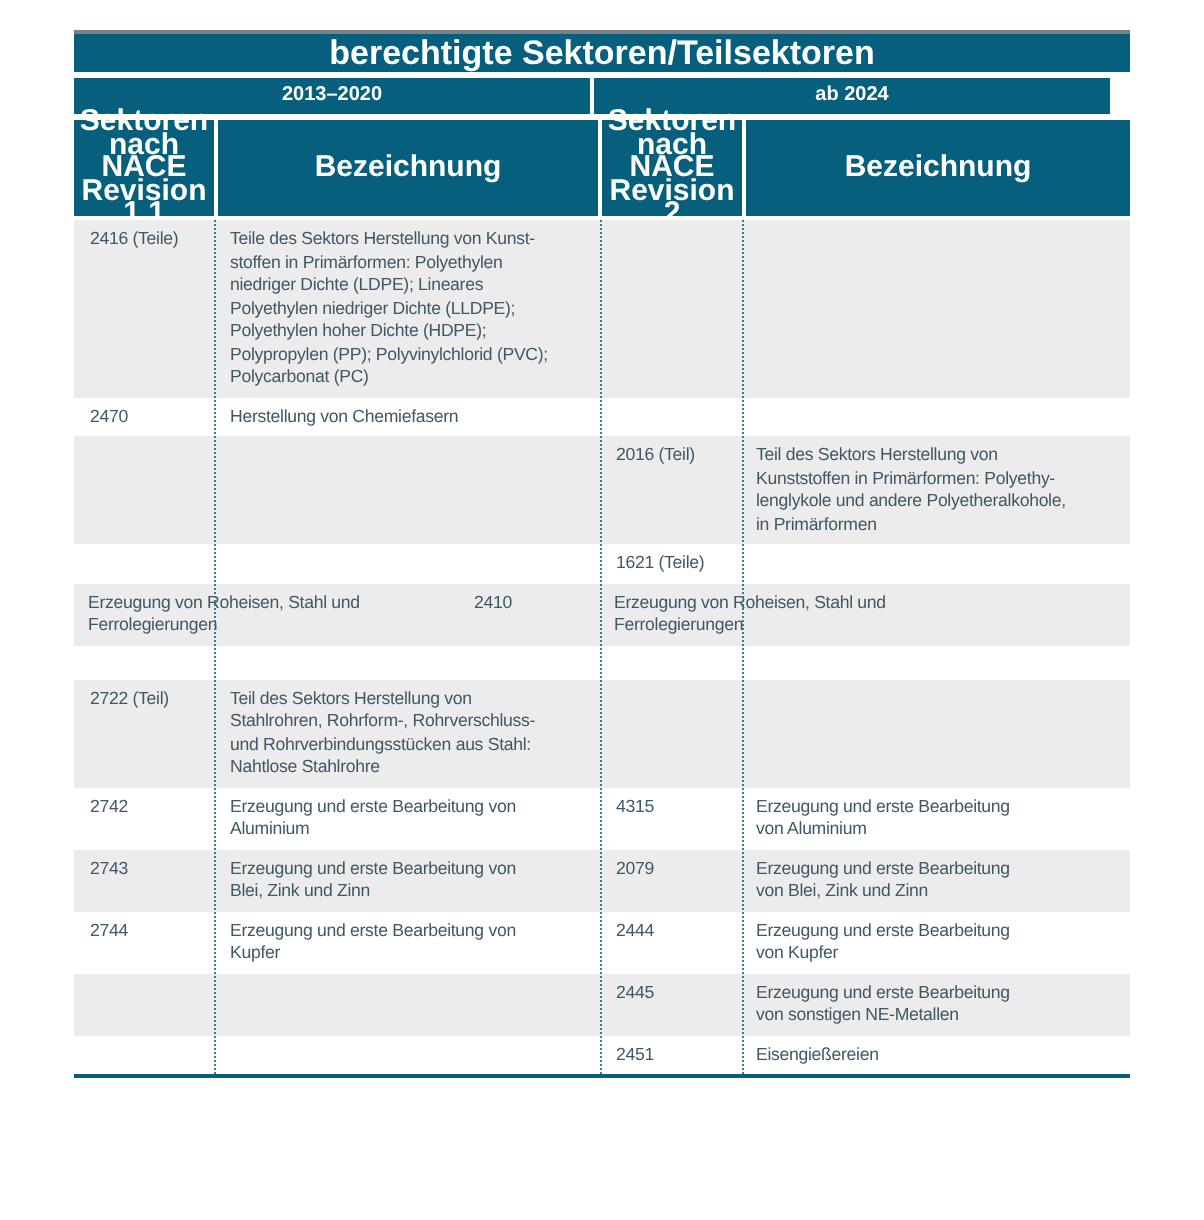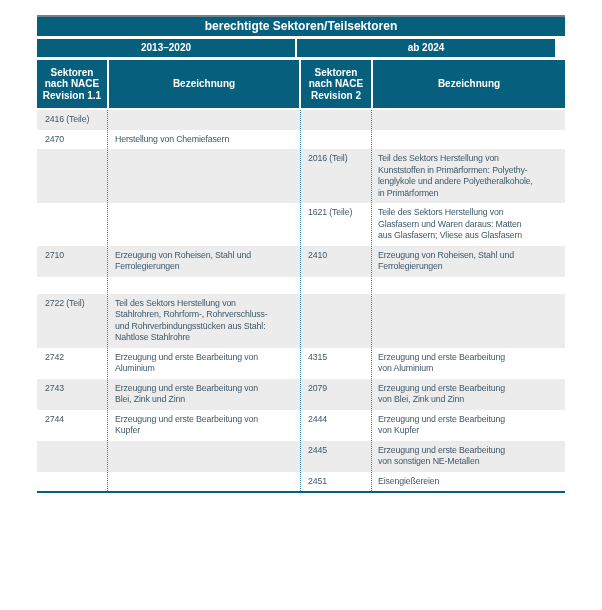--- a/index.html
+++ b/index.html
@@ -16,21 +16,21 @@
     left: 37px;
     top: 15px;
     width: 528px;
   }
   
   .title-band {
     border-top: 2px solid var(--top-rule, #74828c);
     background: var(--teal, #06607d);
     color: #ffffff;
     font-weight: bold;
-    font-size: 12px;
+    font-size: 17px;
     height: 19px;
     line-height: 19px;
     text-align: center;
     margin-bottom: 3px;
   }
   .group-band {
     display: flex;
     gap: 2px;
     margin-bottom: 3px;
   }
@@ -46,21 +46,21 @@
   }
   .colhead-band {
     display: flex;
     gap: 2px;
     margin-bottom: 2px;
   }
   .head-cell {
     background: var(--teal, #06607d);
     color: #ffffff;
     font-weight: bold;
-    font-size: 10px;
+    font-size: 15px;
     line-height: 11.5px;
     height: 48px;
     display: flex;
     align-items: center;
     justify-content: center;
     text-align: center;
     white-space: pre-line;
   }
   .head-cell.w-code { width: 70px; }
   .head-cell.w-desc { width: 190px; flex: 0 0 auto; }
@@ -119,20 +119,27 @@
 Revision 2</div>
       <div class="head-cell w-desc-last">Bezeichnung</div>
     </div>
 
     <div class="tbody" id="tbody">
       <div class="vline v1"></div>
       <div class="vline v2"></div>
       <div class="vline v3"></div>
     <div class="row shaded">
     <div class="cell code1">2416 (Teile)</div>
+    <div class="cell desc1">Teile des Sektors Herstellung von Kunst-
+stoffen in Primärformen: Polyethylen
+niedriger Dichte (LDPE); Lineares
+Polyethylen niedriger Dichte (LLDPE);
+Polyethylen hoher Dichte (HDPE);
+Polypropylen (PP); Polyvinylchlorid (PVC);
+Polycarbonat (PC)</div>
     <div class="cell code2"></div>
     <div class="cell desc2"></div>
   </div>
         <div class="row">
     <div class="cell code1">2470</div>
     <div class="cell desc1">Herstellung von Chemiefasern</div>
     <div class="cell code2"></div>
     <div class="cell desc2"></div>
   </div>
         <div class="row shaded">
@@ -141,26 +148,22 @@
     <div class="cell code2">2016 (Teil)</div>
     <div class="cell desc2">Teil des Sektors Herstellung von
 Kunststoffen in Primärformen: Polyethy-
 lenglykole und andere Polyetheralkohole,
 in Primärformen</div>
   </div>
         <div class="row">
     <div class="cell code1"></div>
     <div class="cell desc1"></div>
     <div class="cell code2">1621 (Teile)</div>
-    <div class="cell desc2">Teile des Sektors Herstellung von
-Glasfasern und Waren daraus: Matten
-aus Glasfasern; Vliese aus Glasfasern</div>
-  </div>
-        <div class="row shaded">
-    <div class="cell code1">2710</div>
+  </div>
+        <div class="row shaded">
     <div class="cell desc1">Erzeugung von Roheisen, Stahl und
 Ferrolegierungen</div>
     <div class="cell code2">2410</div>
     <div class="cell desc2">Erzeugung von Roheisen, Stahl und
 Ferrolegierungen</div>
   </div>
         <div class="row">
     <div class="cell code1"></div>
     <div class="cell desc1"></div>
     <div class="cell code2"></div>

